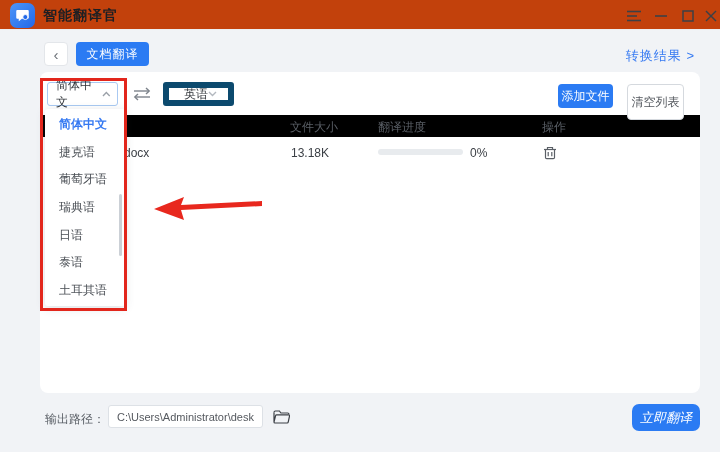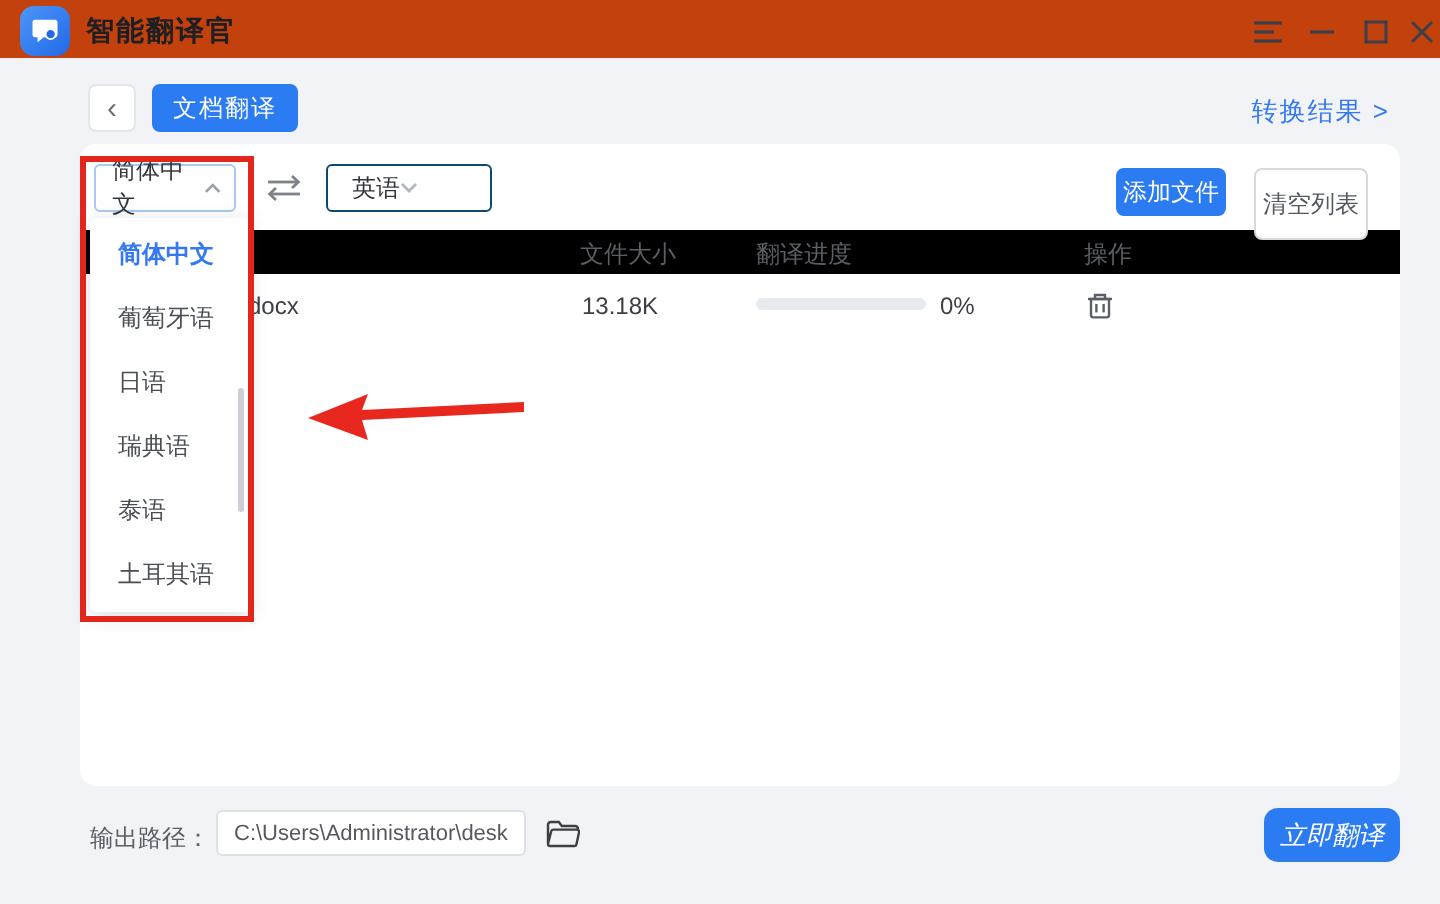--- a/index.html
+++ b/index.html
@@ -32,22 +32,22 @@
   .results-link { position:absolute; right:25px; top:47px; font-size:13px;
     letter-spacing:1px; cursor:pointer; }
   
   .card { position:absolute; left:40px; top:72px; width:660px; height:321px;
     background:#ffffff; border-radius:8px; }
   .lang-select { position:absolute; height:24px; background:#fff;
     border-radius:3px; display:flex; align-items:center;
     font-size:12px; color:#33373c; cursor:pointer; }
   .lang-src { left:47px; top:82px; width:71px; border:1px solid #a9c9f2;
     padding:0 6px 0 8px; justify-content:space-between; }
-  .lang-tgt { left:163px; top:82px; width:83px; border:1px solid #0c4a6e;
-    padding:0 8px 0 12px; justify-content:flex-start; }
+  .lang-tgt { left:163px; top:82px; width:71px; border:6px solid #0c4a6e;
+    padding:0 8px 0 12px; justify-content:center; }
   .swap { position:absolute; left:132px; top:87px; width:20px; height:14px; cursor:pointer; }
   .btn-blue { background:#2b7bf3; color:#fff; border:none; cursor:pointer; }
   .add-file-btn { position:absolute; left:558px; top:84px; width:55px; height:24px;
     border-radius:4px; font-size:12px; display:flex; align-items:center; justify-content:center; }
   .clear-list-btn { position:absolute; left:627px; top:84px; width:57px; height:36px;
     background:#fff; border:1px solid #d5d9de; border-radius:4px; color:#55595f;
     font-size:12px; display:flex; align-items:center; justify-content:center; cursor:pointer; }
   
   .thead { position:absolute; left:40px; top:115px; width:660px; height:22px;
     background:#000000; font-size:12px; color:#5a5f66; }
@@ -173,23 +173,24 @@
     <span>英语</span>
     <svg width="9" height="6" viewBox="0 0 9 6" fill="none" stroke="#b3b8bf" stroke-width="1.4">
         <polyline points="1,1 4.5,4.5 8,1"></polyline>
       </svg>
   </div>
   <div class="add-file-btn btn-blue">添加文件</div>
   <div class="clear-list-btn">清空列表</div>
 
   <div class="dropdown">
     <div class="dd-item selected">简体中文</div>
+    <div class="dd-item">捷克语</div>
     <div class="dd-item">葡萄牙语</div>
+    <div class="dd-item">瑞典语</div>
     <div class="dd-item">日语</div>
-    <div class="dd-item">瑞典语</div>
     <div class="dd-item">泰语</div>
     <div class="dd-item">土耳其语</div>
     <div class="dd-scrollbar"></div>
   </div>
 
   <div class="anno-box"></div>
   <svg class="anno-arrow" width="115" height="30" viewBox="0 0 115 30">
     <polygon points="4,16 34,4 31,12 112,8 112,13 31,17 34,27" fill="#e8281e"></polygon>
   </svg>
 

